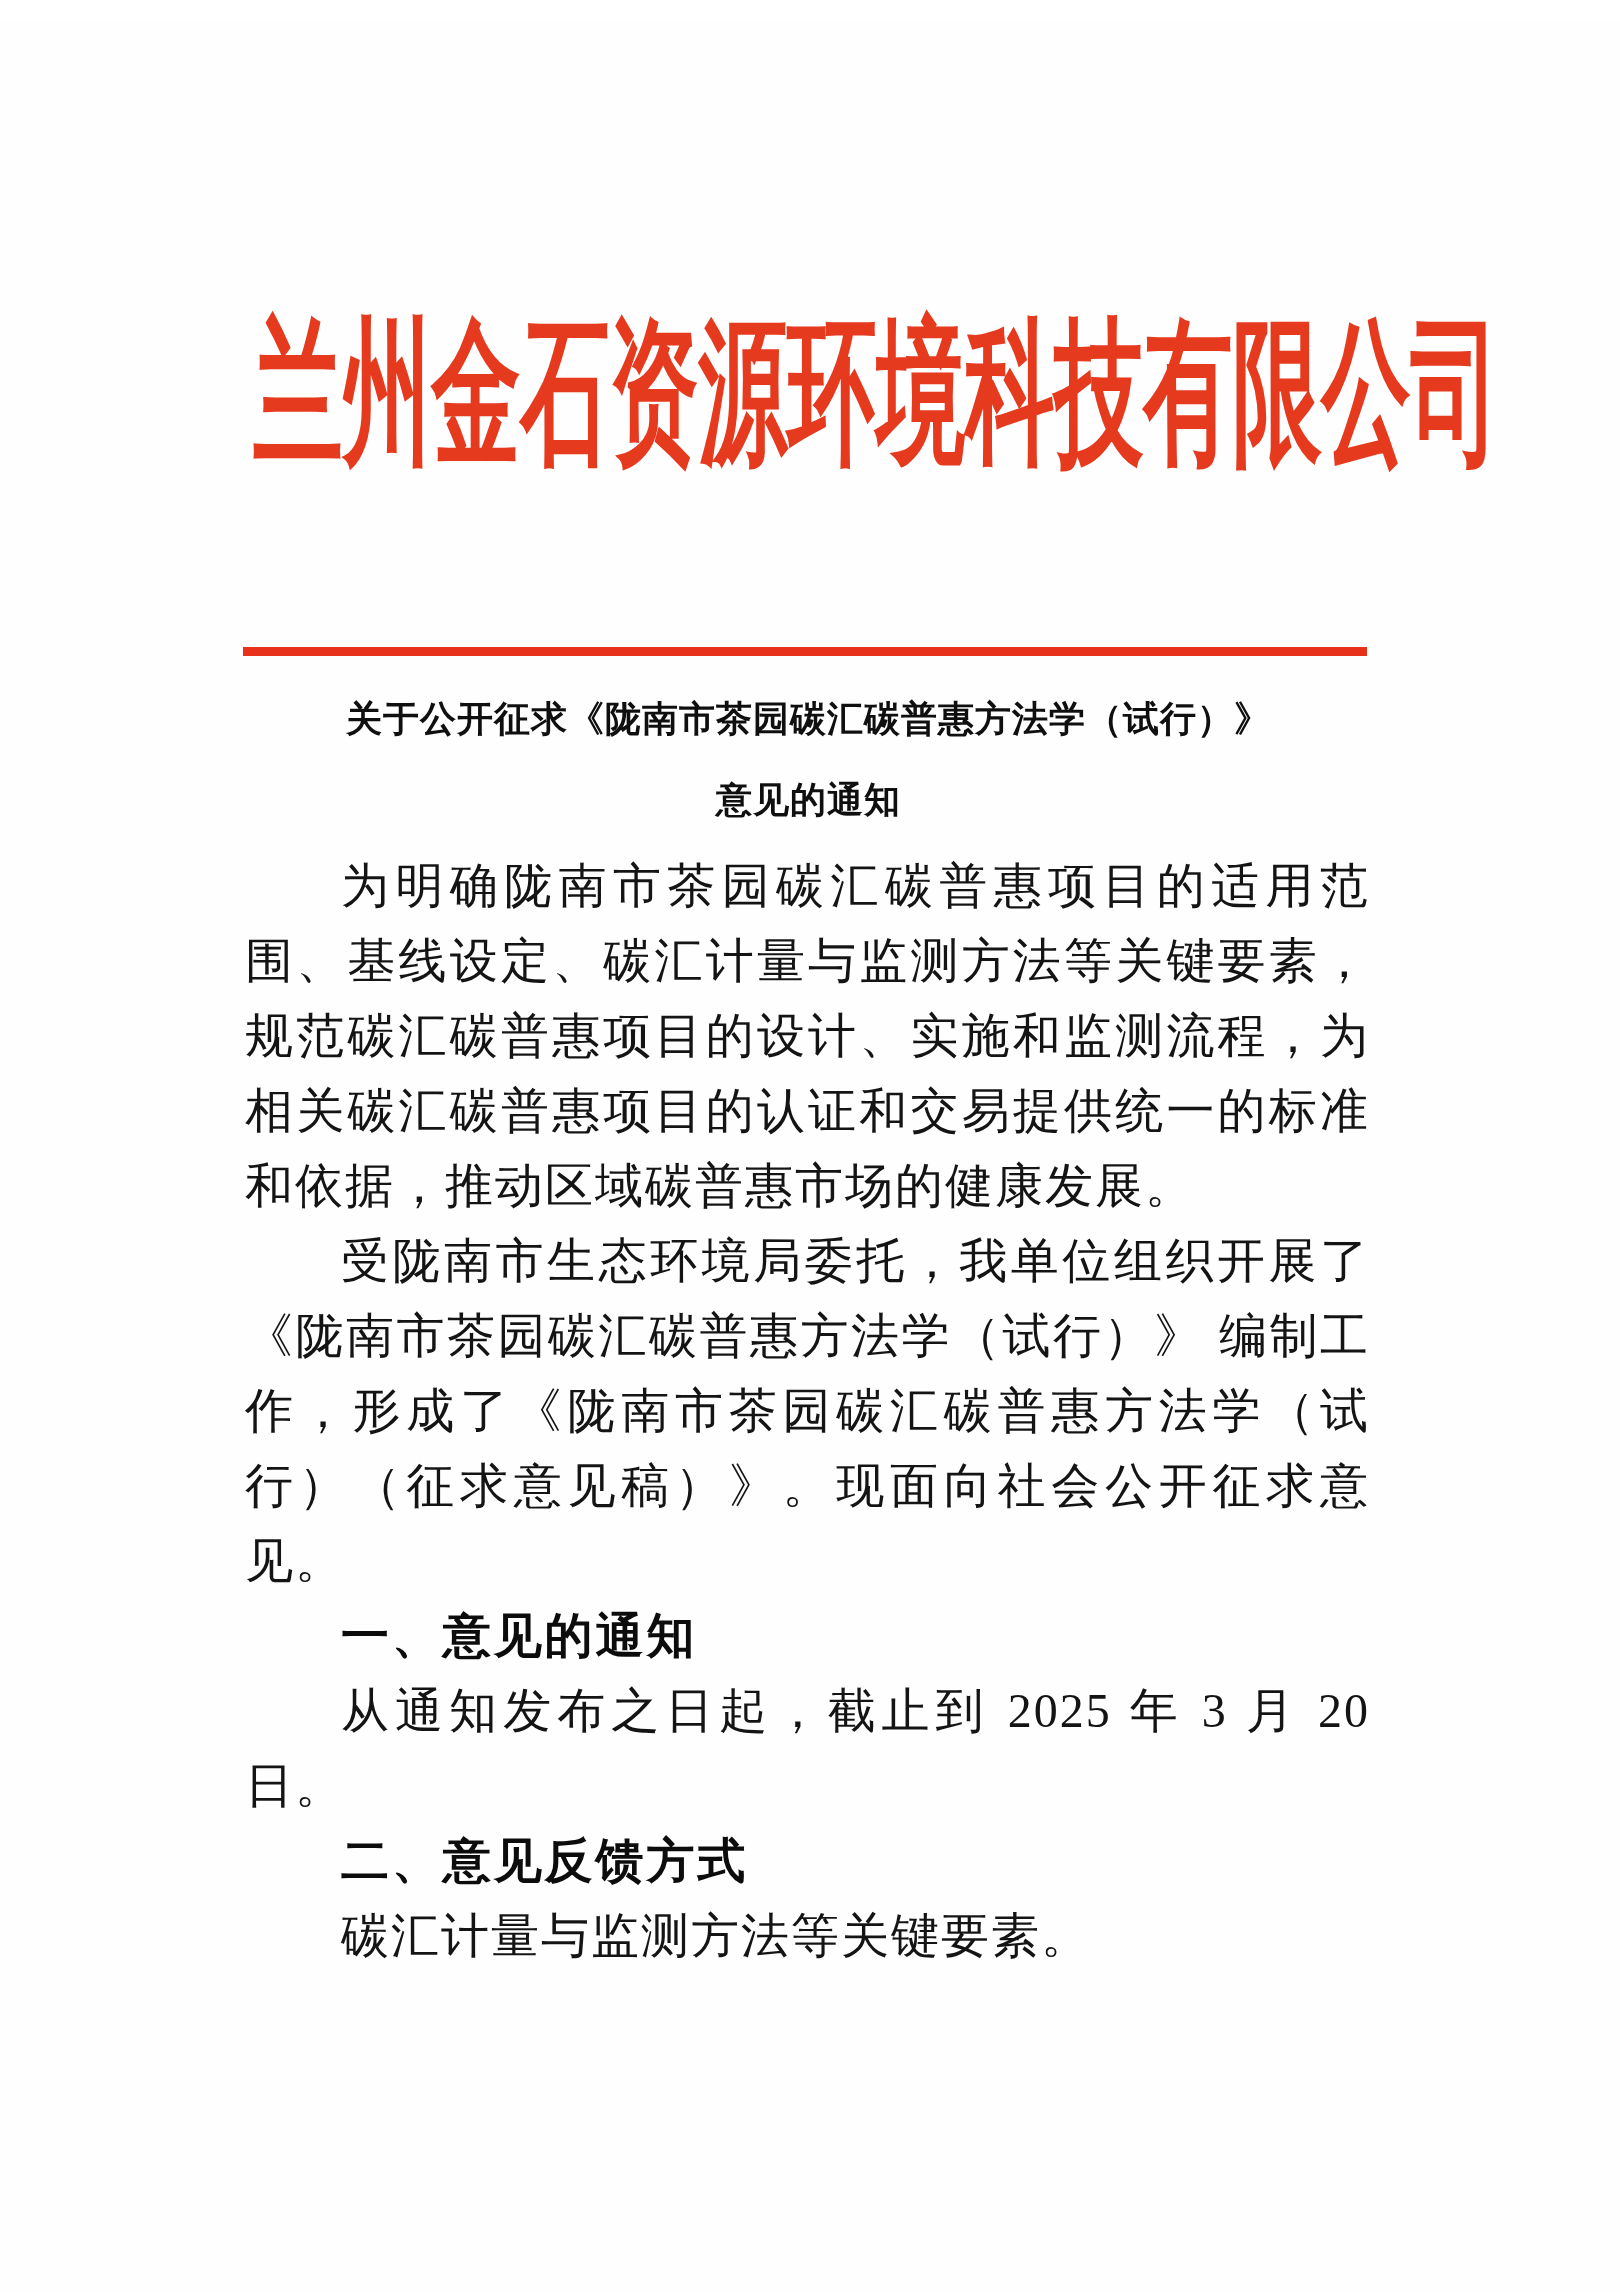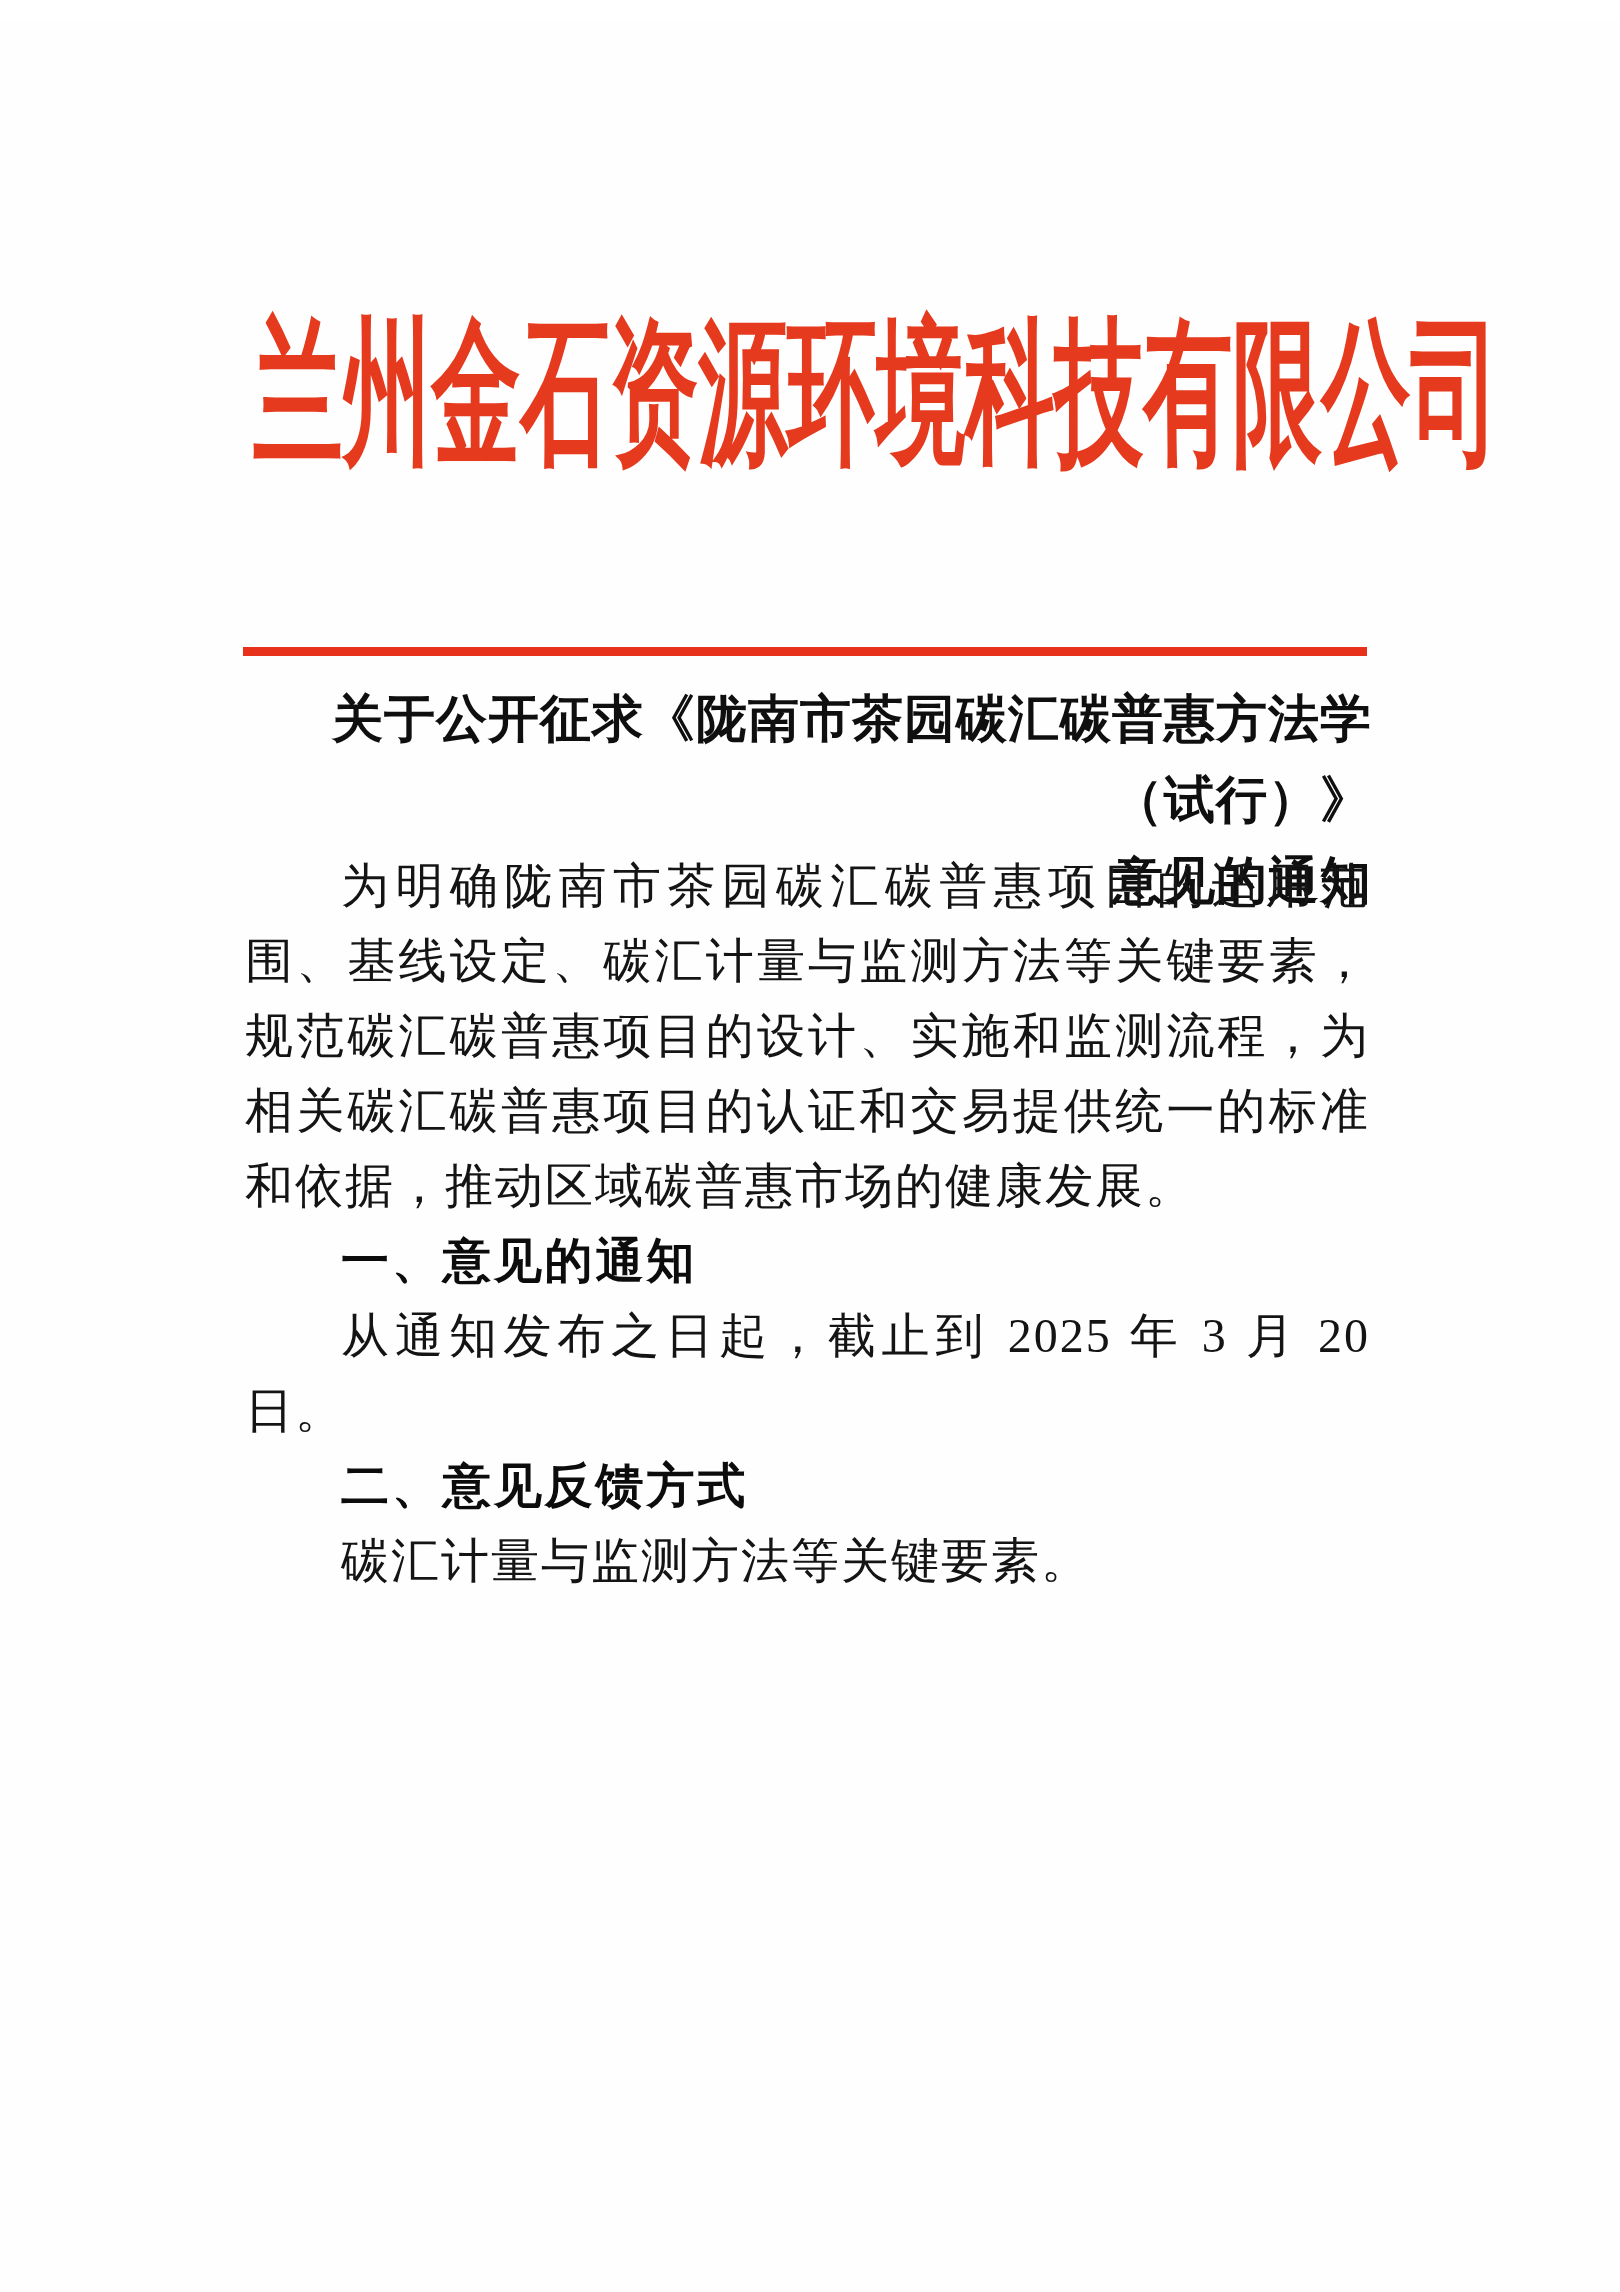--- a/index.html
+++ b/index.html
@@ -49,24 +49,24 @@
     width:1124px;
     height:8.8px;
   }
 
   
   .doc-title{
     position:absolute;
     left:245px;
     top:659px;
     width:1127px;
-    text-align:right;
+    text-align:center;
     font-family:"Liberation Serif", serif;
     font-weight:bold;
-    font-size:51px;
+    font-size:36px;
     line-height:81px;
     color:#0f0f0f;
     letter-spacing:1px;
   }
 
   
   .body-text{
     position:absolute;
     left:245px;
     top:828px;
@@ -98,20 +98,21 @@
 
   <div class="red-rule" style="background: rgb(232, 49, 26);"></div>
 
   <div class="doc-title">
     <div>关于公开征求《陇南市茶园碳汇碳普惠方法学（试行）》</div>
     <div>意见的通知</div>
   </div>
 
   <div class="body-text">
     <div class="para">为明确陇南市茶园碳汇碳普惠项目的适用范围、基线设定、碳汇计量与监测方法等关键要素，规范碳汇碳普惠项目的设计、实施和监测流程，为相关碳汇碳普惠项目的认证和交易提供统一的标准和依据，推动区域碳普惠市场的健康发展。</div>
+    <div class="para">受陇南市生态环境局委托，我单位组织开展了《陇南市茶园碳汇碳普惠方法学（试行）》 编制工作，形成了《陇南市茶园碳汇碳普惠方法学（试行）（征求意见稿）》。现面向社会公开征求意见。</div>
     <div class="heading">一、意见的通知</div>
     <div class="para">从通知发布之日起，截止到 2025 年 3 月 20 日。</div>
     <div class="heading">二、意见反馈方式</div>
     <div class="para">碳汇计量与监测方法等关键要素。</div>
   </div>
 
 </div>
 
 
 </body></html>

